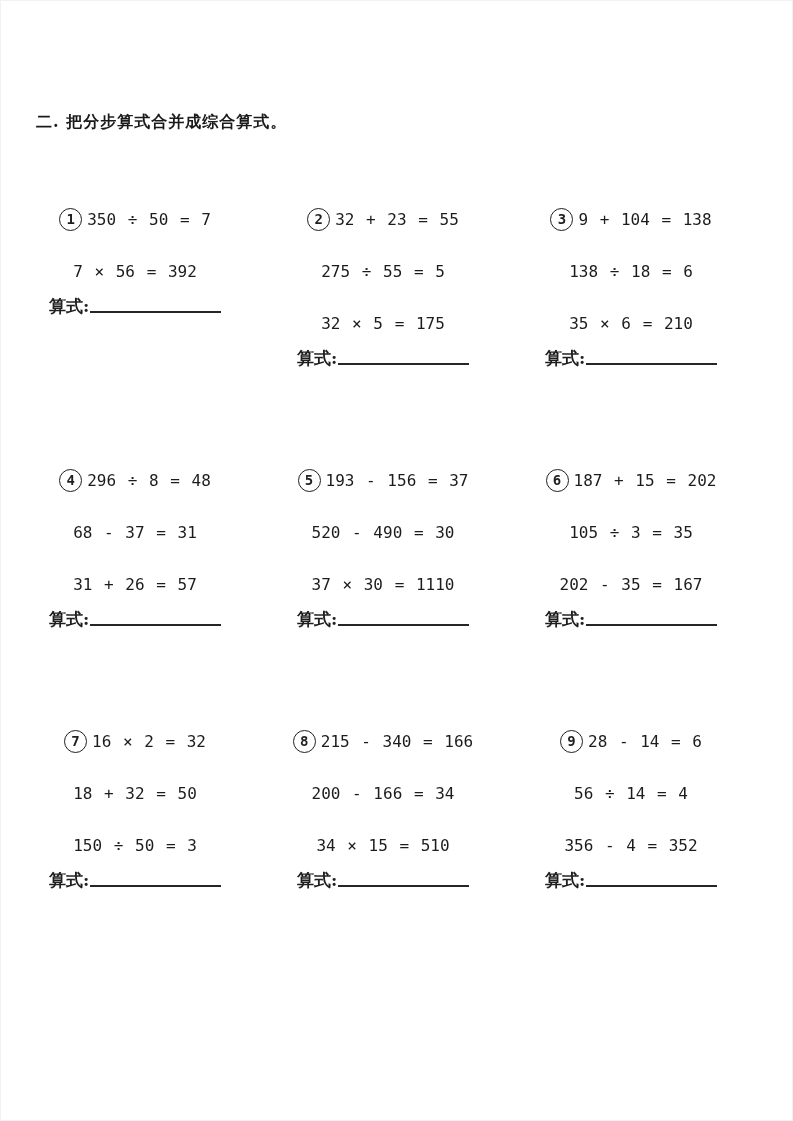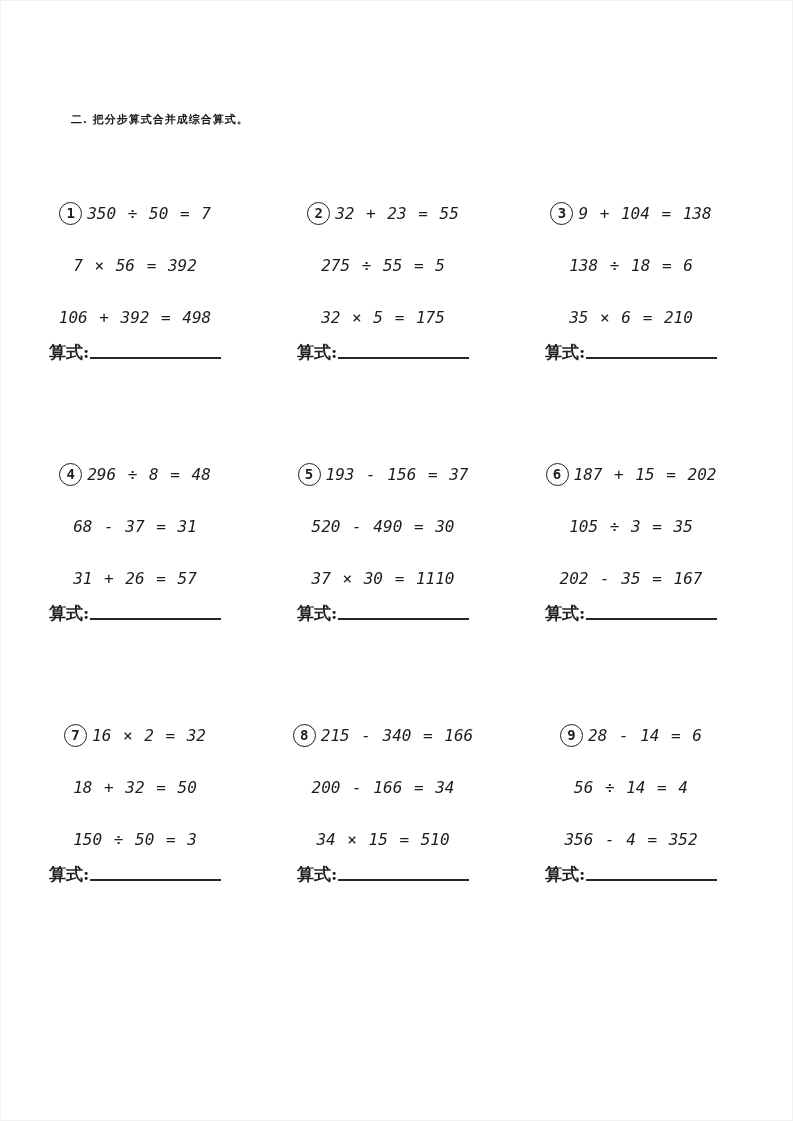--- a/index.html
+++ b/index.html
@@ -15,24 +15,24 @@
     color: #1f1f1f;
     overflow: hidden;
   }
   .page {
     width: 100%;
     height: 100%;
     box-sizing: border-box;
     border: 1px solid #f2f2f2;
   }
   .section-title {
-    margin: 111px 0 0 70px;
+    margin: 111px 0 0 35px;
     font-family: "DejaVu Serif", "Liberation Serif", serif;
     font-weight: bold;
-    font-size: 11px;
+    font-size: 16px;
     letter-spacing: 1px;
     color: #1a1a1a;
   }
   .problems-grid {
     display: grid;
     grid-template-columns: repeat(3, 172px);
     column-gap: 76px;
     row-gap: 53px;
     margin: 60px 0 0 48px;
   }
@@ -59,21 +59,20 @@
     font-size: 14px;
     font-weight: bold;
     margin-right: 5px;
     line-height: 1;
   }
   .eq {
     font-size: 16px;
     word-spacing: 2px;
     letter-spacing: 0px;
     color: #1c1c1c;
-    font-style: italic;
   }
   .answer-line {
     height: 52px;
     display: flex;
     padding-bottom: 9px;
     box-sizing: border-box;
   }
   .answer-label {
     font-family: "DejaVu Serif", "Liberation Serif", serif;
     font-weight: bold;
@@ -98,23 +97,20 @@
   <div class="problems-grid">
 
     <div class="problem">
       <div class="step-line">
         <span class="circle-num">1</span>
         <span class="eq">350 ÷ 50 = 7</span>
       </div>
       <div class="step-line">
           <span class="eq">7 × 56 = 392</span>
         </div>
-      <div class="step-line">
-          <span class="eq">106 + 392 = 498</span>
-        </div>
       <div class="answer-line">
         <span class="answer-label">算式:</span>
         <span class="answer-blank"></span>
       </div>
     </div>
 
     <div class="problem">
       <div class="step-line">
         <span class="circle-num">2</span>
         <span class="eq">32 + 23 = 55</span>

